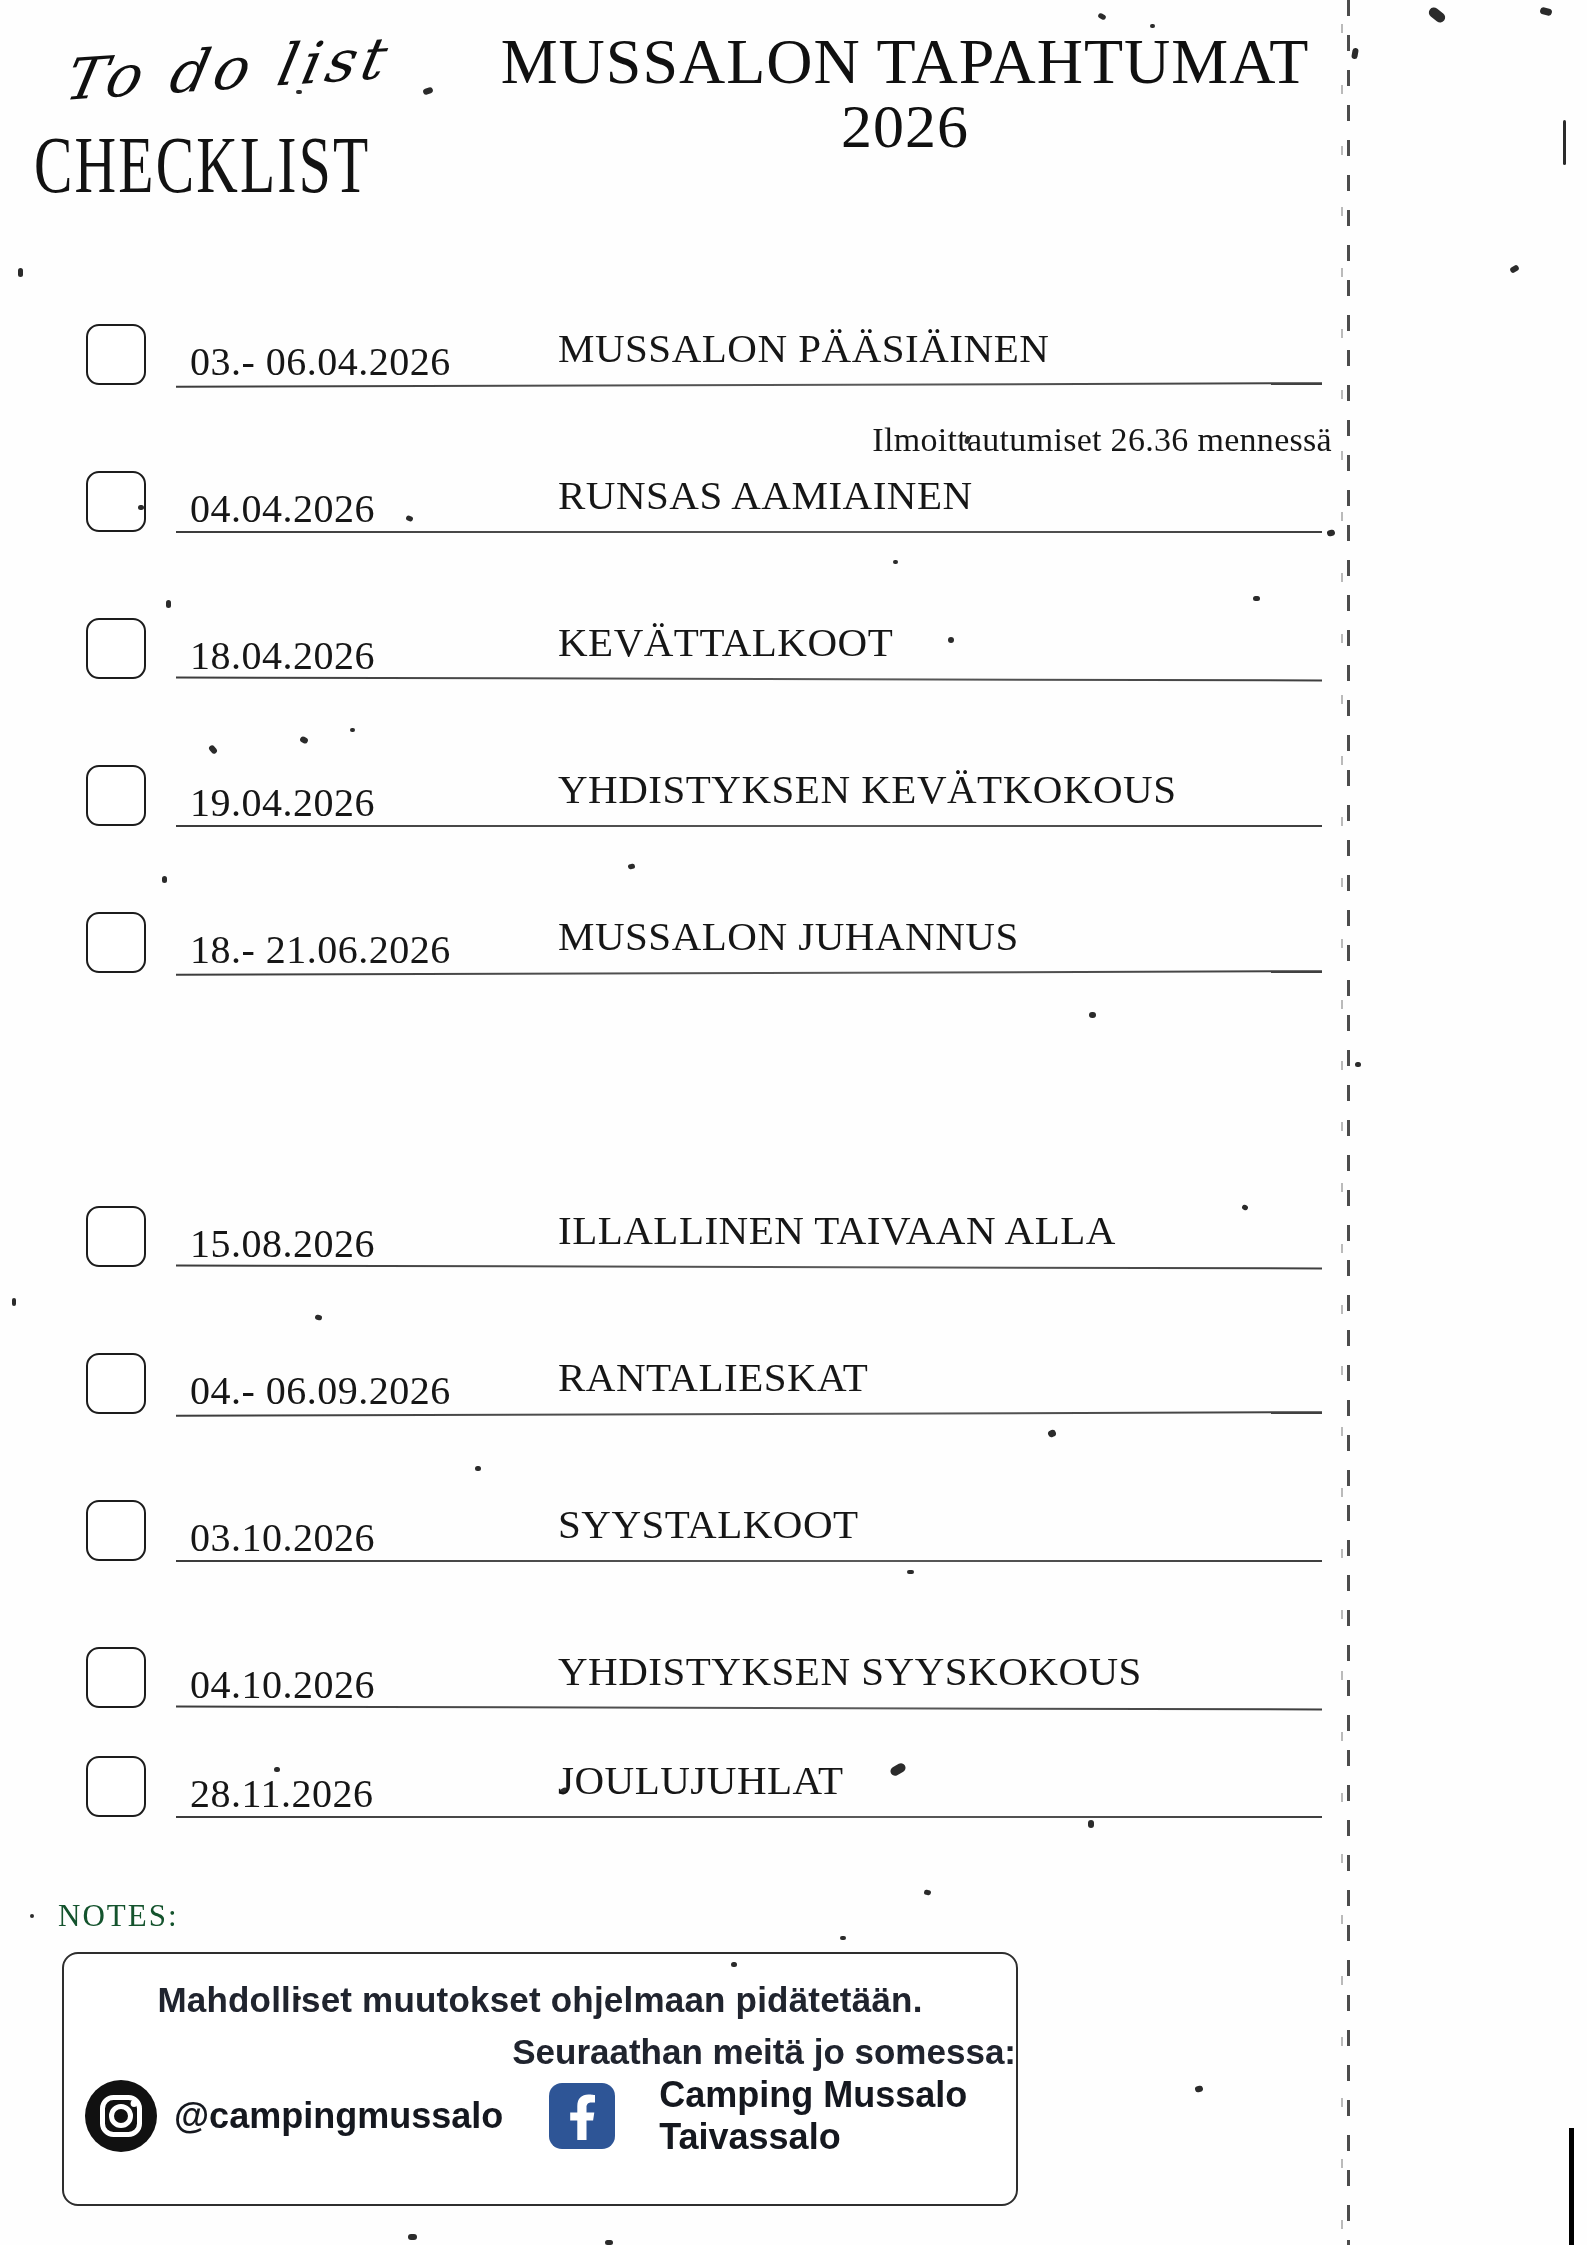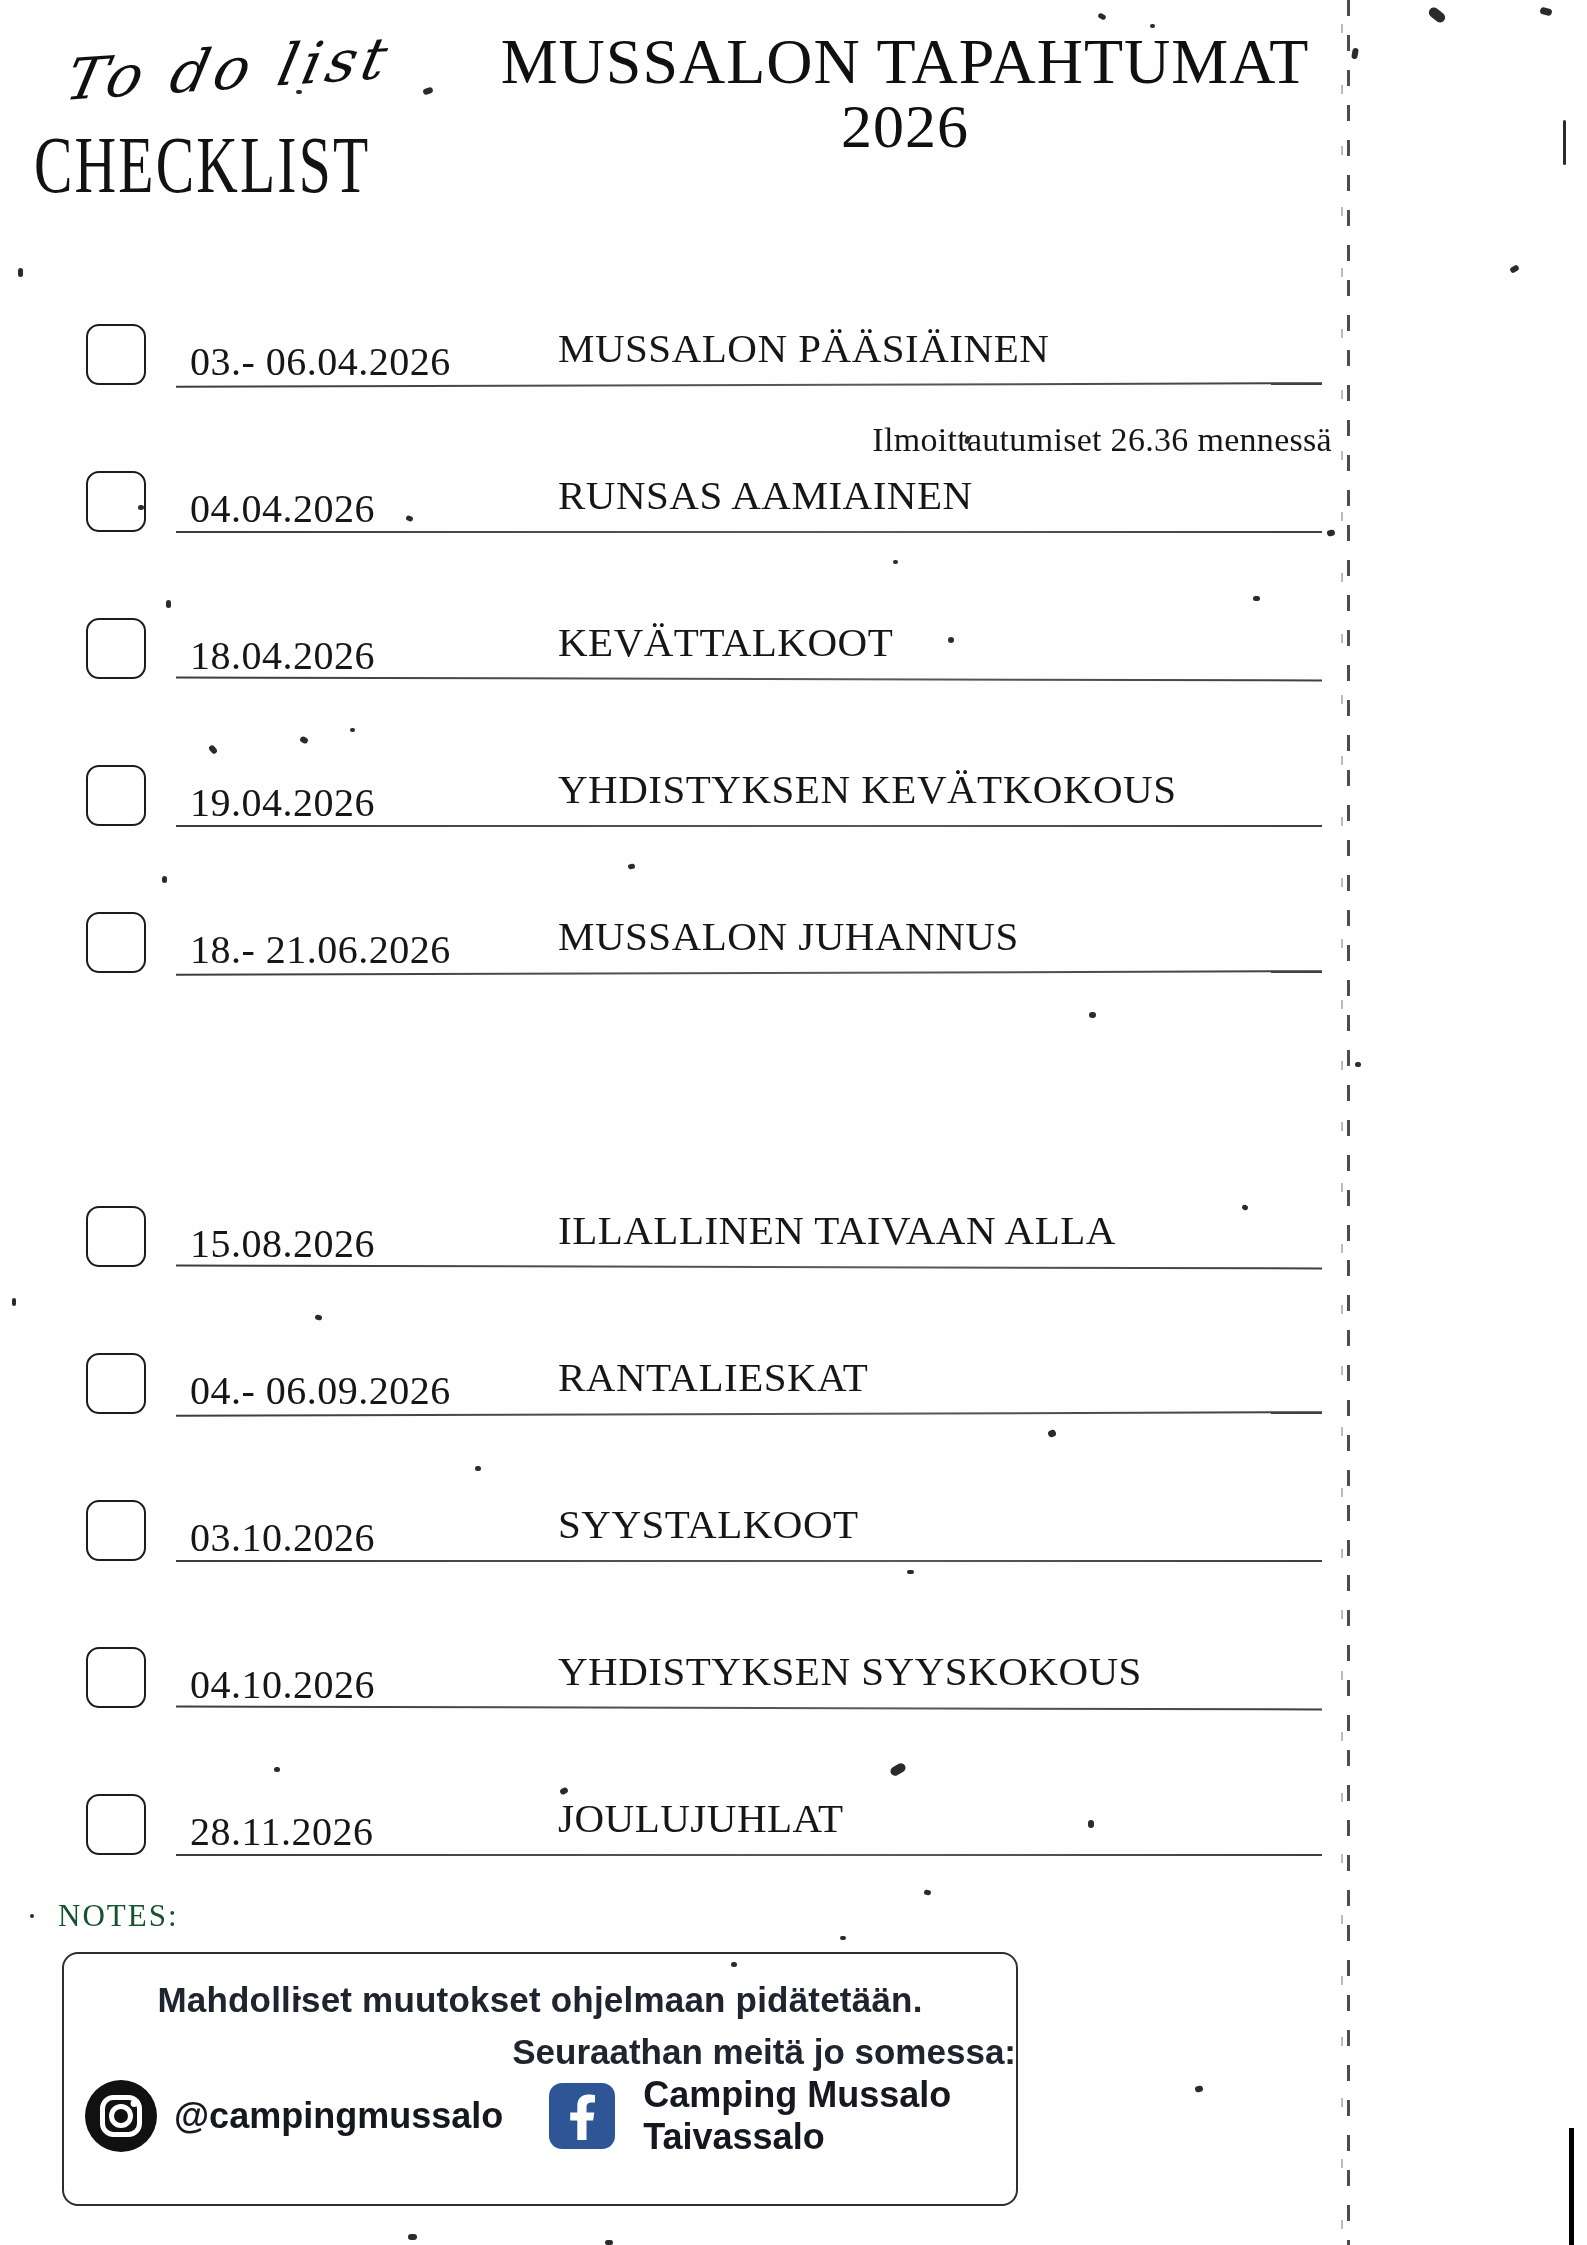--- a/index.html
+++ b/index.html
@@ -32,21 +32,21 @@
   
   .footer-box{position:absolute;left:62px;top:1952px;width:952px;height:250px;
     border:2.5px solid #2e2e2e;border-radius:16px;background:#fff;
     font-family:"Liberation Sans","DejaVu Sans",sans-serif;color:#20242e;}
   .f1{position:absolute;left:0;right:0;top:26px;text-align:center;font-size:35px;font-weight:bold;letter-spacing:.2px;}
   .f2{position:absolute;left:0;right:0;top:78px;text-align:right;font-size:35px;font-weight:bold;}
   .social{position:absolute;left:20px;top:120px;display:flex;align-items:center;
           font-size:36px;font-weight:bold;color:#15181f;}
   .ig-svg{width:74px;height:74px;margin-right:16px;flex:none;}
   .fb-svg{width:66px;height:66px;margin-left:46px;flex:none;}
-  .fb-name{margin-left:28px;}
+  .fb-name{margin-left:44px;}
 
   
   .fold{position:absolute;left:1347px;top:0;width:3px;height:2245px;
     background:repeating-linear-gradient(180deg,rgba(45,45,45,.85) 0 16px,transparent 16px 35px);}
   .fold2{position:absolute;left:1341px;top:0;width:2px;height:2245px;opacity:.5;
     background:repeating-linear-gradient(180deg,transparent 0 24px,rgba(60,60,60,.7) 24px 33px,transparent 33px 61px);}
   .edge{position:absolute;left:1569px;top:2128px;width:5px;height:117px;background:#000;}
   .speck{position:absolute;background:#141414;}
 </style>
 </head>
@@ -127,21 +127,21 @@
   </div>
 
   <div class="row r-tilt2" style="top:1647px">
     <div class="cb"></div>
     <div class="date">04.10.2026</div>
     <div class="event">YHDISTYKSEN SYYSKOKOUS</div>
     <div class="note"></div>
     <div class="rule"></div>
   </div>
 
-  <div class="row" style="top:1794px">
+  <div class="row" style="top:1756px">
     <div class="cb"></div>
     <div class="date">28.11.2026</div>
     <div class="event">JOULUJUHLAT</div>
     <div class="note"></div>
     <div class="rule"></div>
   </div>
 
   <div class="notes">NOTES:</div>
 
   <div class="footer-box">

